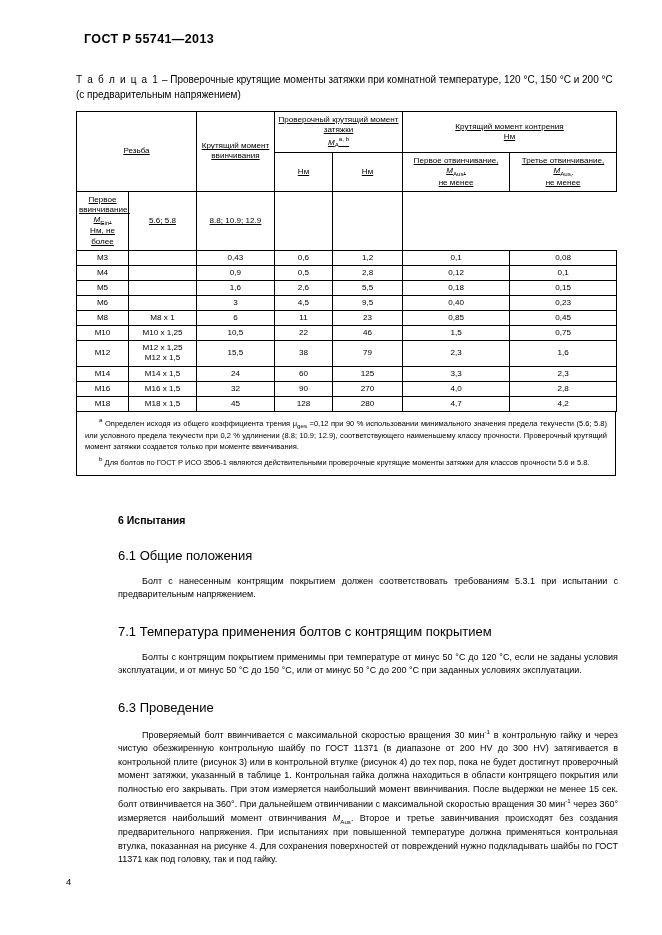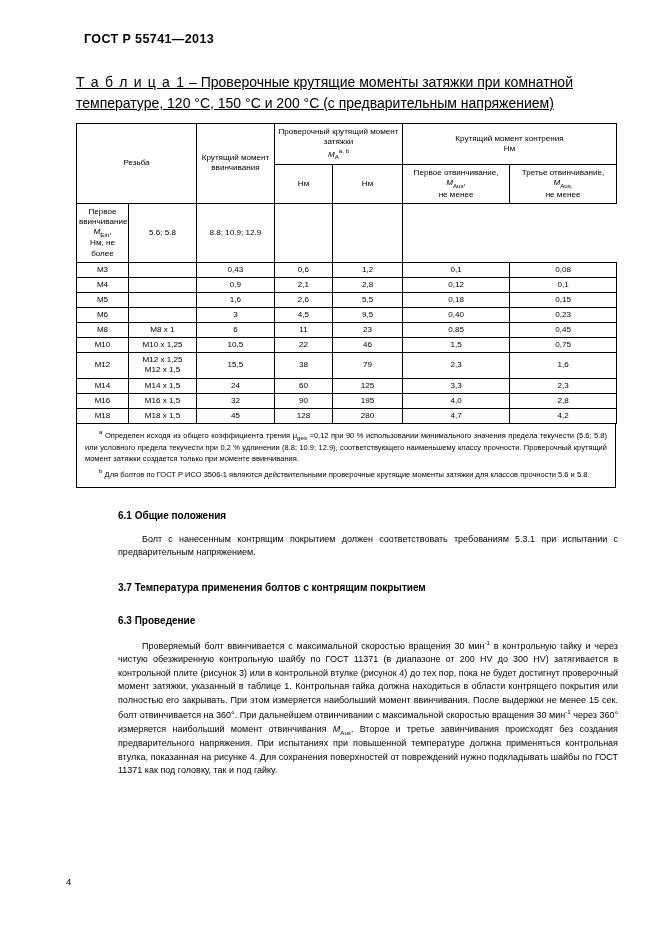--- a/index.html
+++ b/index.html
@@ -23,25 +23,24 @@
     padding: 32px 58px 0 58px;
     margin-left: 8px;
   }
   .doc-header {
     font-size: 12.5px;
     font-weight: bold;
     letter-spacing: 0.4px;
     margin: 0 0 26px 18px;
   }
   .table-caption {
-    font-size: 14px;
+    font-size: 10px;
     line-height: 1.5;
     margin: 0 0 9px 10px;
     width: 540px;
-    text-decoration: underline;
   }
   .table-caption .cap-label {
     letter-spacing: 1.2px;
   }
 
   table.main {
     border-collapse: collapse;
     width: 540px;
     margin-left: 10px;
     table-layout: fixed;
@@ -50,20 +49,21 @@
     border: 1px solid #000;
     font-size: 8.1px;
     font-weight: normal;
     text-align: center;
     vertical-align: middle;
     padding: 2px 2px;
     line-height: 1.25;
   }
   table.main .hrow td {
     padding: 3px 2px;
+    text-decoration: underline;
   }
   .sub {
     font-size: 6.2px;
     vertical-align: sub;
   }
   .sup {
     font-size: 6.2px;
     vertical-align: super;
   }
   .ital { font-style: italic; }
@@ -97,22 +97,22 @@
   .section {
     margin-left: 52px;
     width: 500px;
   }
   h2.sec-title {
     font-size: 10.5px;
     font-weight: bold;
     margin: 38px 0 0 0;
   }
   h3.subsec-title {
-    font-size: 10px;
-    font-weight: bold;
+    font-size: 13px;
+    font-weight: normal;
     margin: 22px 0 0 0;
   }
   p.body {
     font-size: 9px;
     line-height: 1.5;
     margin: 12px 0 0 0;
     text-align: justify;
     text-indent: 24px;
   }
   .pagenum {
@@ -190,21 +190,21 @@
         <td>0,43</td>
         <td>0,6</td>
         <td>1,2</td>
         <td>0,1</td>
         <td>0,08</td>
       </tr>
       <tr>
         <td class="thread-cell">М4</td>
         <td class="left-cell"></td>
         <td>0,9</td>
-        <td>2,1</td>
+        <td>0,5</td>
         <td>2,8</td>
         <td>0,12</td>
         <td>0,1</td>
       </tr>
       <tr>
         <td class="thread-cell">М5</td>
         <td class="left-cell"></td>
         <td>1,6</td>
         <td>2,6</td>
         <td>5,5</td>
@@ -255,21 +255,21 @@
         <td>60</td>
         <td>125</td>
         <td>3,3</td>
         <td>2,3</td>
       </tr>
       <tr>
         <td class="thread-cell">М16</td>
         <td class="left-cell">М16 x 1,5</td>
         <td>32</td>
         <td>90</td>
-        <td>195</td>
+        <td>270</td>
         <td>4,0</td>
         <td>2,8</td>
       </tr>
       <tr>
         <td class="thread-cell">М18</td>
         <td class="left-cell">М18 x 1,5</td>
         <td>45</td>
         <td>128</td>
         <td>280</td>
         <td>4,7</td>
@@ -277,24 +277,26 @@
       </tr>
     </tbody>
   </table>
 
   <div class="notes">
     <p><span class="sup">a</span> <span>Определен исходя из общего коэффициента трения μ</span><span class="sub">ges</span><span> =0,12 при 90 % использовании минимального значения предела текучести (5.6; 5.8) или условного предела текучести при 0,2 % удлинении (8.8; 10.9; 12.9), соответствующего наименьшему классу прочности. Проверочный крутящий момент затяжки создается только при моменте ввинчивания.</span></p>
     <p class="note-b"><span class="sup">b</span> <span>Для болтов по ГОСТ Р ИСО 3506-1 являются действительными проверочные крутящие моменты затяжки для классов прочности 5.6 и 5.8.</span></p>
   </div>
 
   <div class="section">
+    <h2 class="sec-title">6 Испытания</h2>
 
     <h3 class="subsec-title">6.1 Общие положения</h3>
     <p class="body">Болт с нанесенным контрящим покрытием должен соответствовать требованиям 5.3.1 при испытании с предварительным напряжением.</p>
 
-    <h3 class="subsec-title">3.7 Температура применения болтов с контрящим покрытием</h3>
+    <h3 class="subsec-title">7.1 Температура применения болтов с контрящим покрытием</h3>
+    <p class="body">Болты с контрящим покрытием применимы при температуре от минус 50 °C до 120 °C, если не заданы условия эксплуатации, и от минус 50 °C до 150 °C, или от минус 50 °C до 200 °C при заданных условиях эксплуатации.</p>
 
     <h3 class="subsec-title">6.3 Проведение</h3>
     <p class="body"><span>Проверяемый болт ввинчивается с максимальной скоростью вращения 30 мин</span><span class="sup">-1</span><span> в контрольную гайку и через чистую обезжиренную контрольную шайбу по ГОСТ 11371 (в диапазоне от 200 HV до 300 HV) затягивается в контрольной плите (рисунок 3) или в контрольной втулке (рисунок 4) до тех пор, пока не будет достигнут проверочный момент затяжки, указанный в таблице 1. Контрольная гайка должна находиться в области контрящего покрытия или полностью его закрывать. При этом измеряется наибольший момент ввинчивания. После выдержки не менее 15 сек. болт отвинчивается на 360°. При дальнейшем отвинчивании с максимальной скоростью вращения 30 мин</span><span class="sup">-1</span><span> через 360° измеряется наибольший момент отвинчивания </span><span class="ital">M</span><span class="sub">Aus</span><span>. Второе и третье завинчивания происходят без создания предварительного напряжения. При испытаниях при повышенной температуре должна применяться контрольная втулка, показанная на рисунке 4. Для сохранения поверхностей от повреждений нужно подкладывать шайбы по ГОСТ 11371 как под головку, так и под гайку.</span></p>
   </div>
 
   <div class="pagenum">4</div>
 </div>
 
 </body></html>

